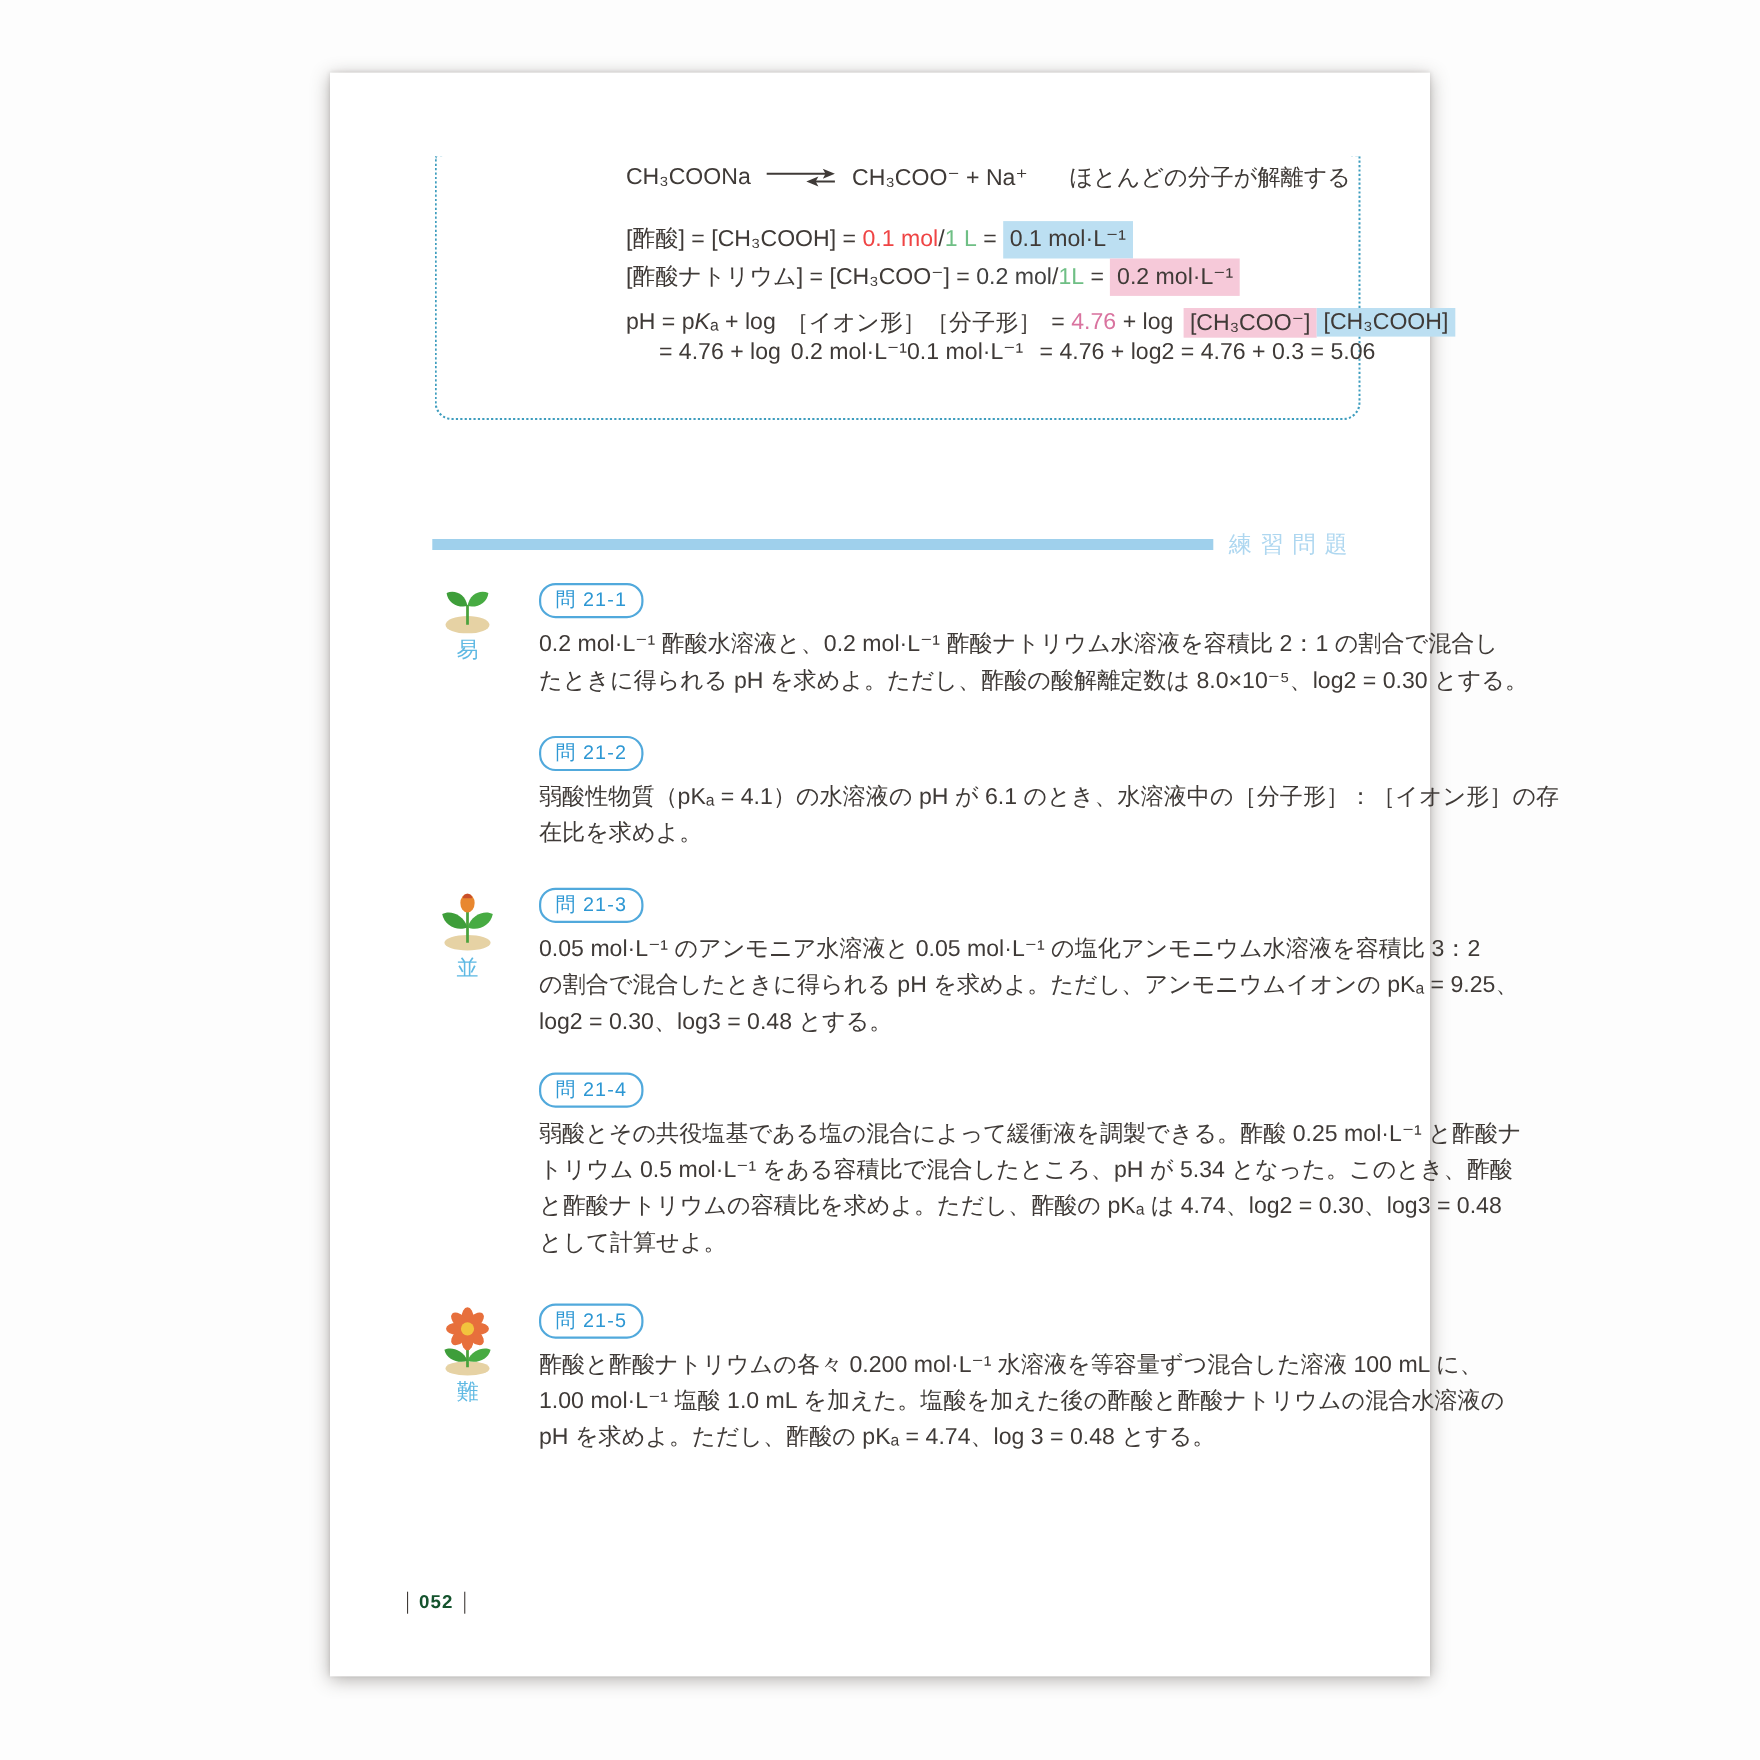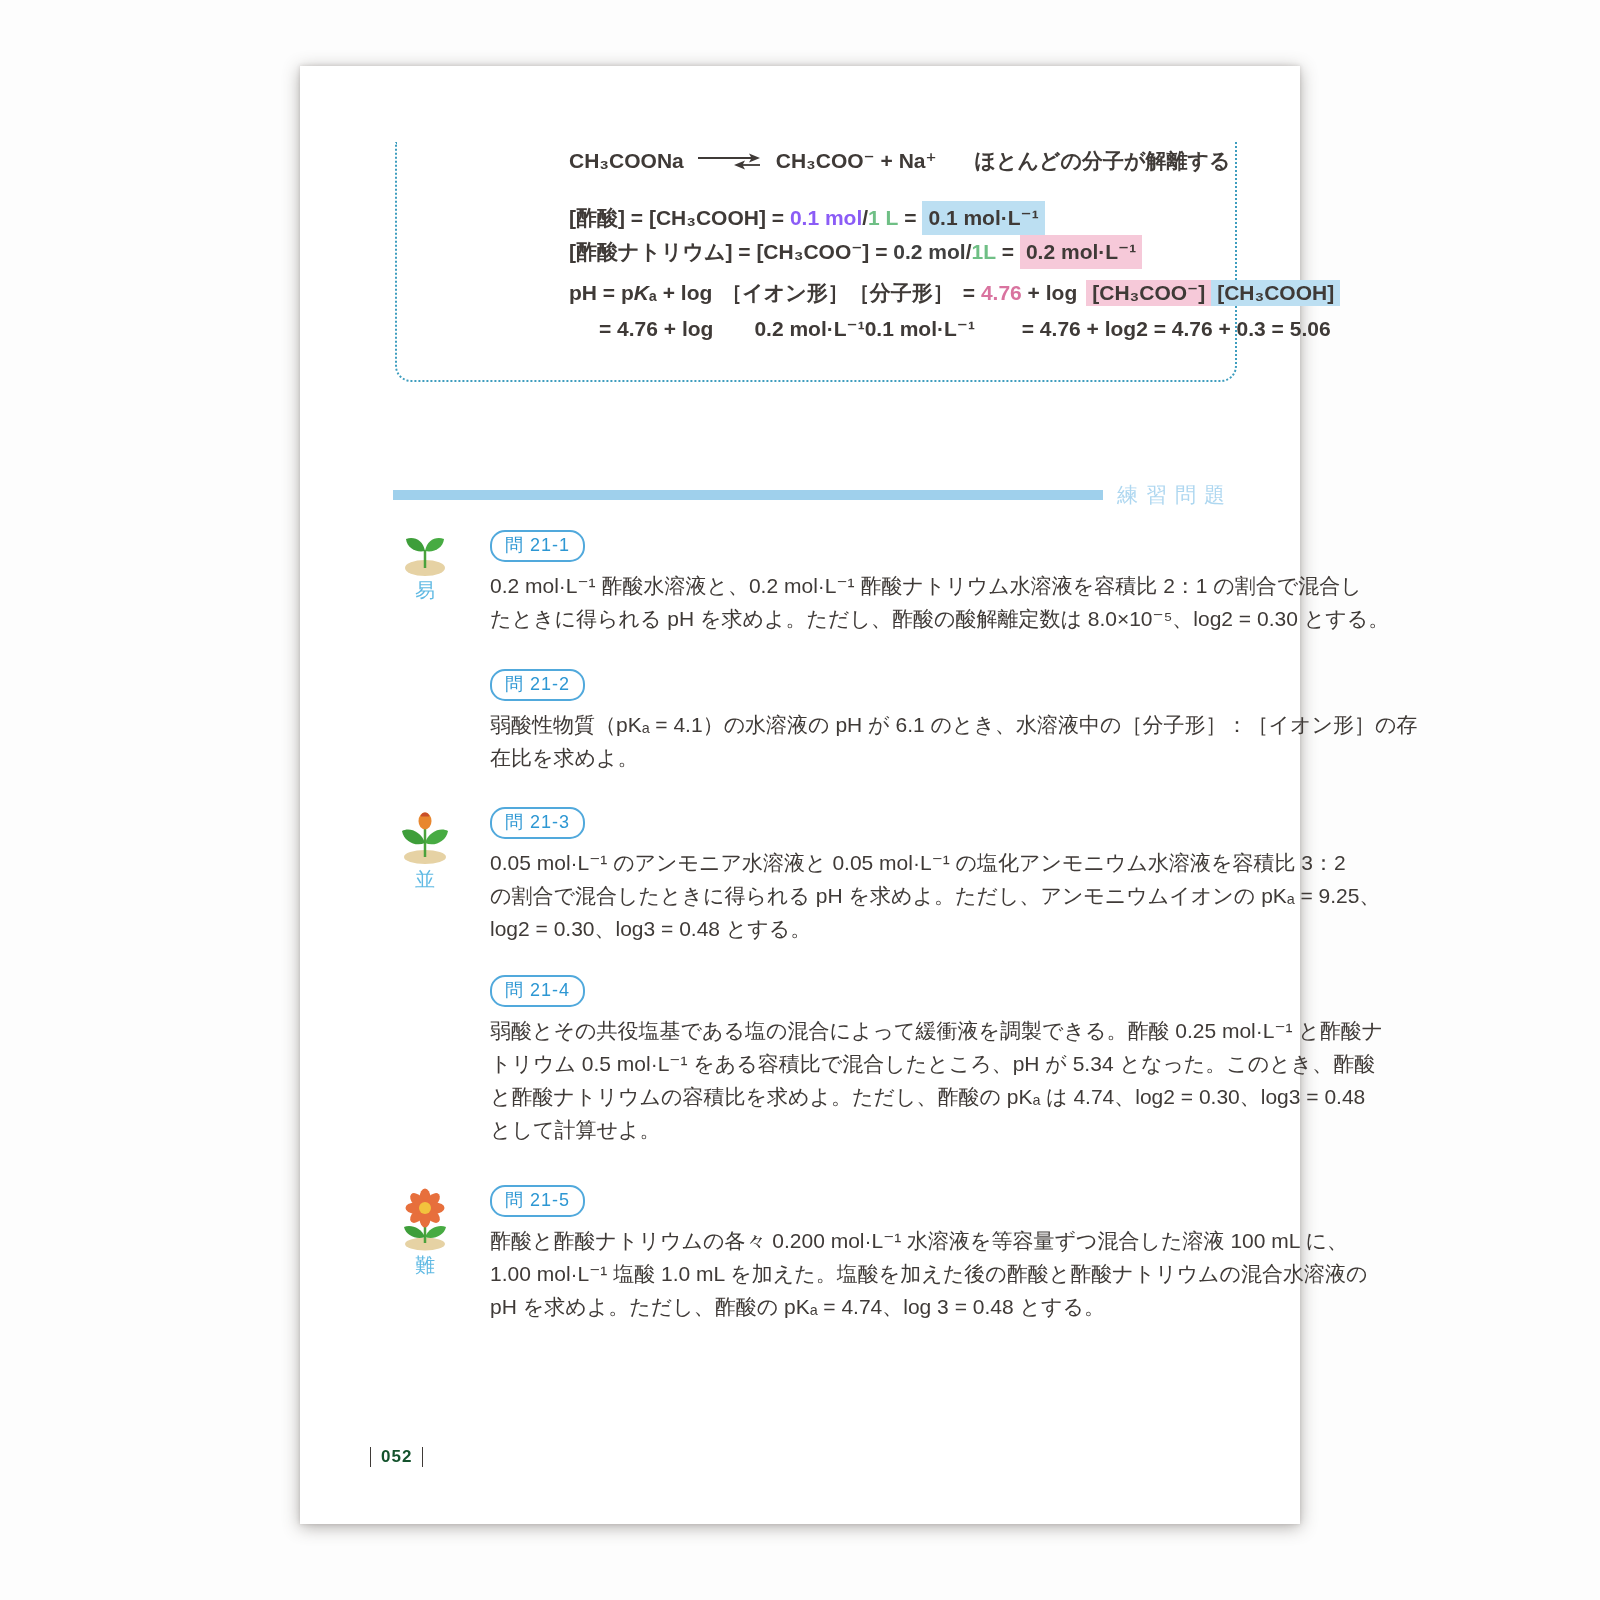--- a/index.html
+++ b/index.html
@@ -14,30 +14,29 @@
     position:absolute; left:300px; top:66px; width:1000px; height:1458px;
     background:#ffffff;
     box-shadow:0 3px 16px rgba(70,62,55,.42), 0 0 4px rgba(70,62,55,.18);
   }
   
   .dotted-box {
     position:absolute; left:95px; top:76px; width:842px; height:240px;
     border:2px dotted #3e9dbe; border-top:none;
     border-radius:0 0 16px 16px;
     padding:5px 10px 16px 172px;
-    font-weight:bold;
   }
   .eq-row { display:flex; align-items:center; white-space:pre; font-size:21px; }
   .rxn-row { margin-bottom:26px; }
   .rxn-arrow { margin:0 12px; flex-shrink:0; }
   .rxn-note { margin-left:38px; }
   .conc-row { line-height:30px; }
   .hh-row { margin-top:10px; }
-  .calc-row { margin-top:10px; margin-left:30px;gap:32px; }
-  .c-blue  { color:#8b5cf6; }
+  .calc-row { margin-left:30px; }
+  .c-blue  { color:#ef4444; }
   .c-green { color:#6fbf85; }
   .c-pink  { color:#404040; }
   .c-pink2 { color:#d9739f; }
   .hl-blue { background:#bcdff2; padding:2px 6px; }
   .hl-pink { background:#f6c9d9; padding:2px 6px; }
   .ital { font-style:italic; }
   .frac { display:inline-flex; flex-direction:row; align-items:center; margin:0 9px; }
   .frac .bar { align-self:stretch; height:2px; background:#3f3a37; margin:3px 0; }
   .frac .hl-pink, .frac .hl-blue { padding:1px 6px; }
   

